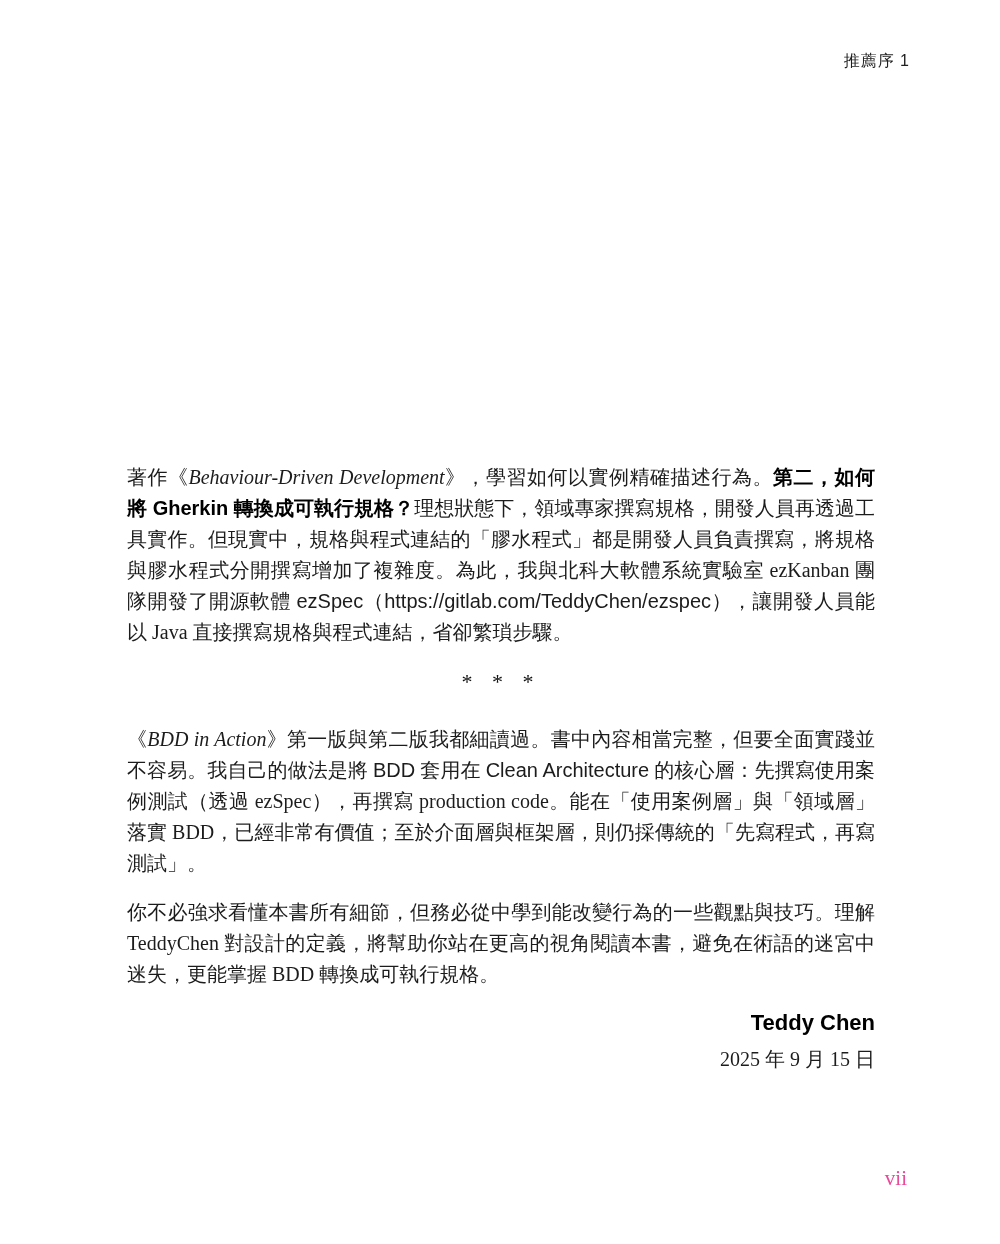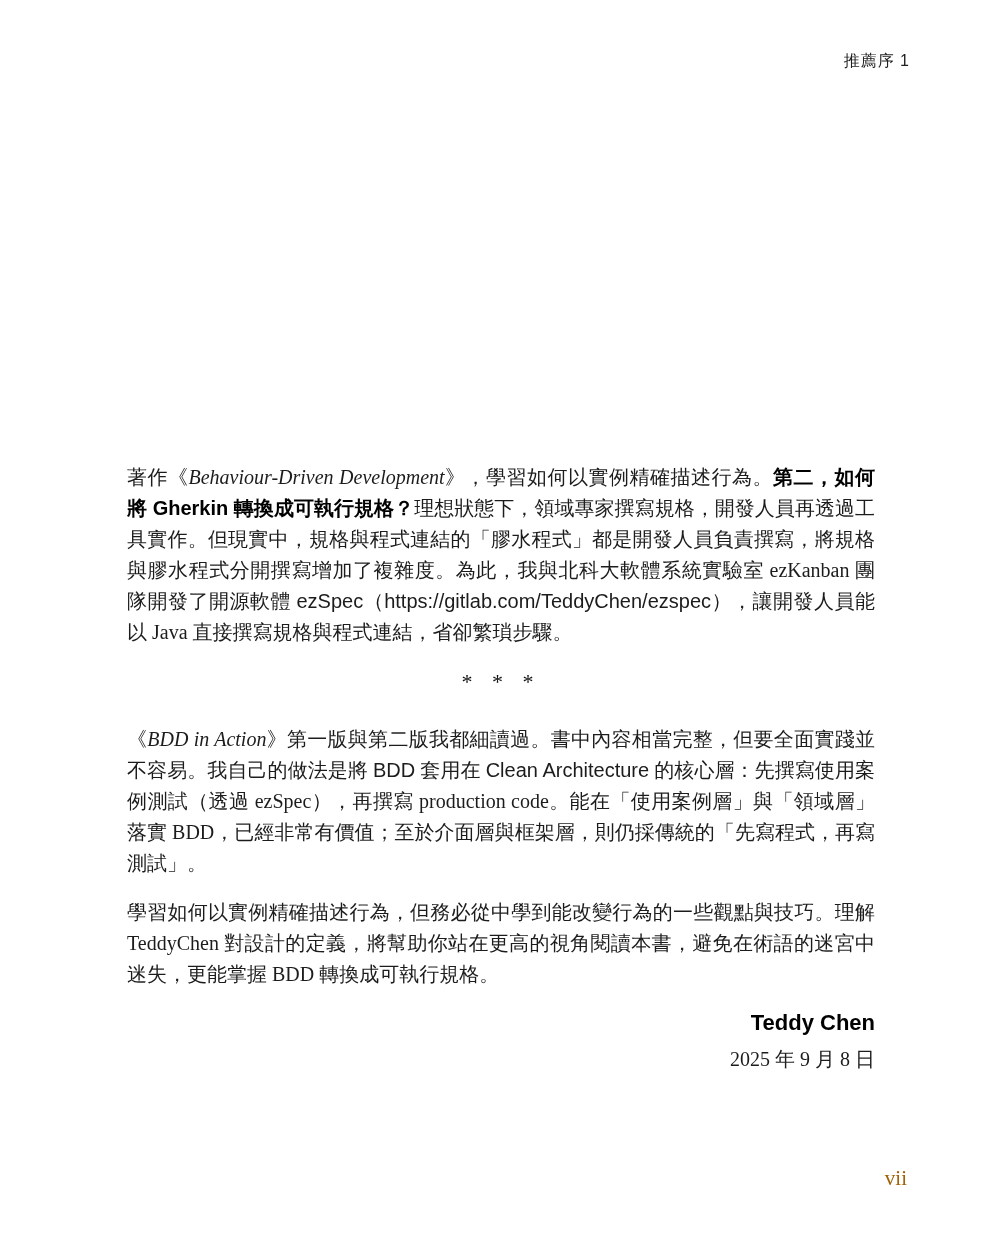--- a/index.html
+++ b/index.html
@@ -79,42 +79,42 @@
     font-size: 20px;
     line-height: 31px;
     color: #1c1c1c;
   }
   .page-number {
     position: absolute;
     top: 1166px;
     right: 93px;
     font-family: "Liberation Serif", serif;
     font-size: 21px;
-    color: #a16207;
+    color: #ec4899;
   }
 </style>
 </head>
 <body>
 
 <div class="page">
 
   <div class="running-header">推薦序 1</div>
 
   <main class="content">
 
     <p class="para"><span class="cjk">著作《</span><span class="lat-i">Behaviour-Driven Development</span><span class="cjk">》，學習如何以實例精確描述行為。</span><span class="cjk-b">第二，如何將 </span><span class="lat-ab">Gherkin</span><span class="cjk-b"> 轉換成可執行規格？</span><span class="cjk">理想狀態下，領域專家撰寫規格，開發人員再透過工具實作。但現實中，規格與程式連結的「膠水程式」都是開發人員負責撰寫，將規格與膠水程式分開撰寫增加了複雜度。為此，我與北科大軟體系統實驗室 </span><span class="lat-s">ezKanban</span><span class="cjk"> 團隊開發了開源軟體 </span><span class="lat-a">ezSpec</span><span class="cjk">（</span><span class="lat-a">https://gitlab.com/TeddyChen/ezspec</span><span class="cjk">），讓開發人員能以 </span><span class="lat-s">Java</span><span class="cjk"> 直接撰寫規格與程式連結，省卻繁瑣步驟。</span></p>
 
     <div class="separator">* * *</div>
 
     <p class="para"><span class="cjk">《</span><span class="lat-i">BDD in Action</span><span class="cjk">》第一版與第二版我都細讀過。書中內容相當完整，但要全面實踐並不容易。我自己的做法是將 </span><span class="lat-a">BDD</span><span class="cjk"> 套用在 </span><span class="lat-a">Clean Architecture</span><span class="cjk"> 的核心層：先撰寫使用案例測試（透過 </span><span class="lat-s">ezSpec</span><span class="cjk">），再撰寫 </span><span class="lat-s">production code</span><span class="cjk">。能在「使用案例層」與「領域層」落實 </span><span class="lat-s">BDD</span><span class="cjk">，已經非常有價值；至於介面層與框架層，則仍採傳統的「先寫程式，再寫測試」。</span></p>
 
-    <p class="para"><span class="cjk">學習如何以實例精確描述行為，但務必從中學到能改變行為的一些觀點與技巧。理解 </span><span class="lat-s">TeddyChen</span><span class="cjk"> 對設計的定義，將幫助你站在更高的視角閱讀本書，避免在術語的迷宮中迷失，更能掌握 </span><span class="lat-s">BDD</span><span class="cjk"> 轉換成可執行規格。</span></p>
+    <p class="para"><span class="cjk">你不必強求看懂本書所有細節，但務必從中學到能改變行為的一些觀點與技巧。理解 </span><span class="lat-s">TeddyChen</span><span class="cjk"> 對設計的定義，將幫助你站在更高的視角閱讀本書，避免在術語的迷宮中迷失，更能掌握 </span><span class="lat-s">BDD</span><span class="cjk"> 轉換成可執行規格。</span></p>
 
     <div class="signature">
       <div class="sig-name">Teddy Chen</div>
-      <div class="sig-date">2025 年 9 月 8 日</div>
+      <div class="sig-date">2025 年 9 月 15 日</div>
     </div>
 
   </main>
 
   <div class="page-number">vii</div>
 
 </div>
 
 </body></html>

